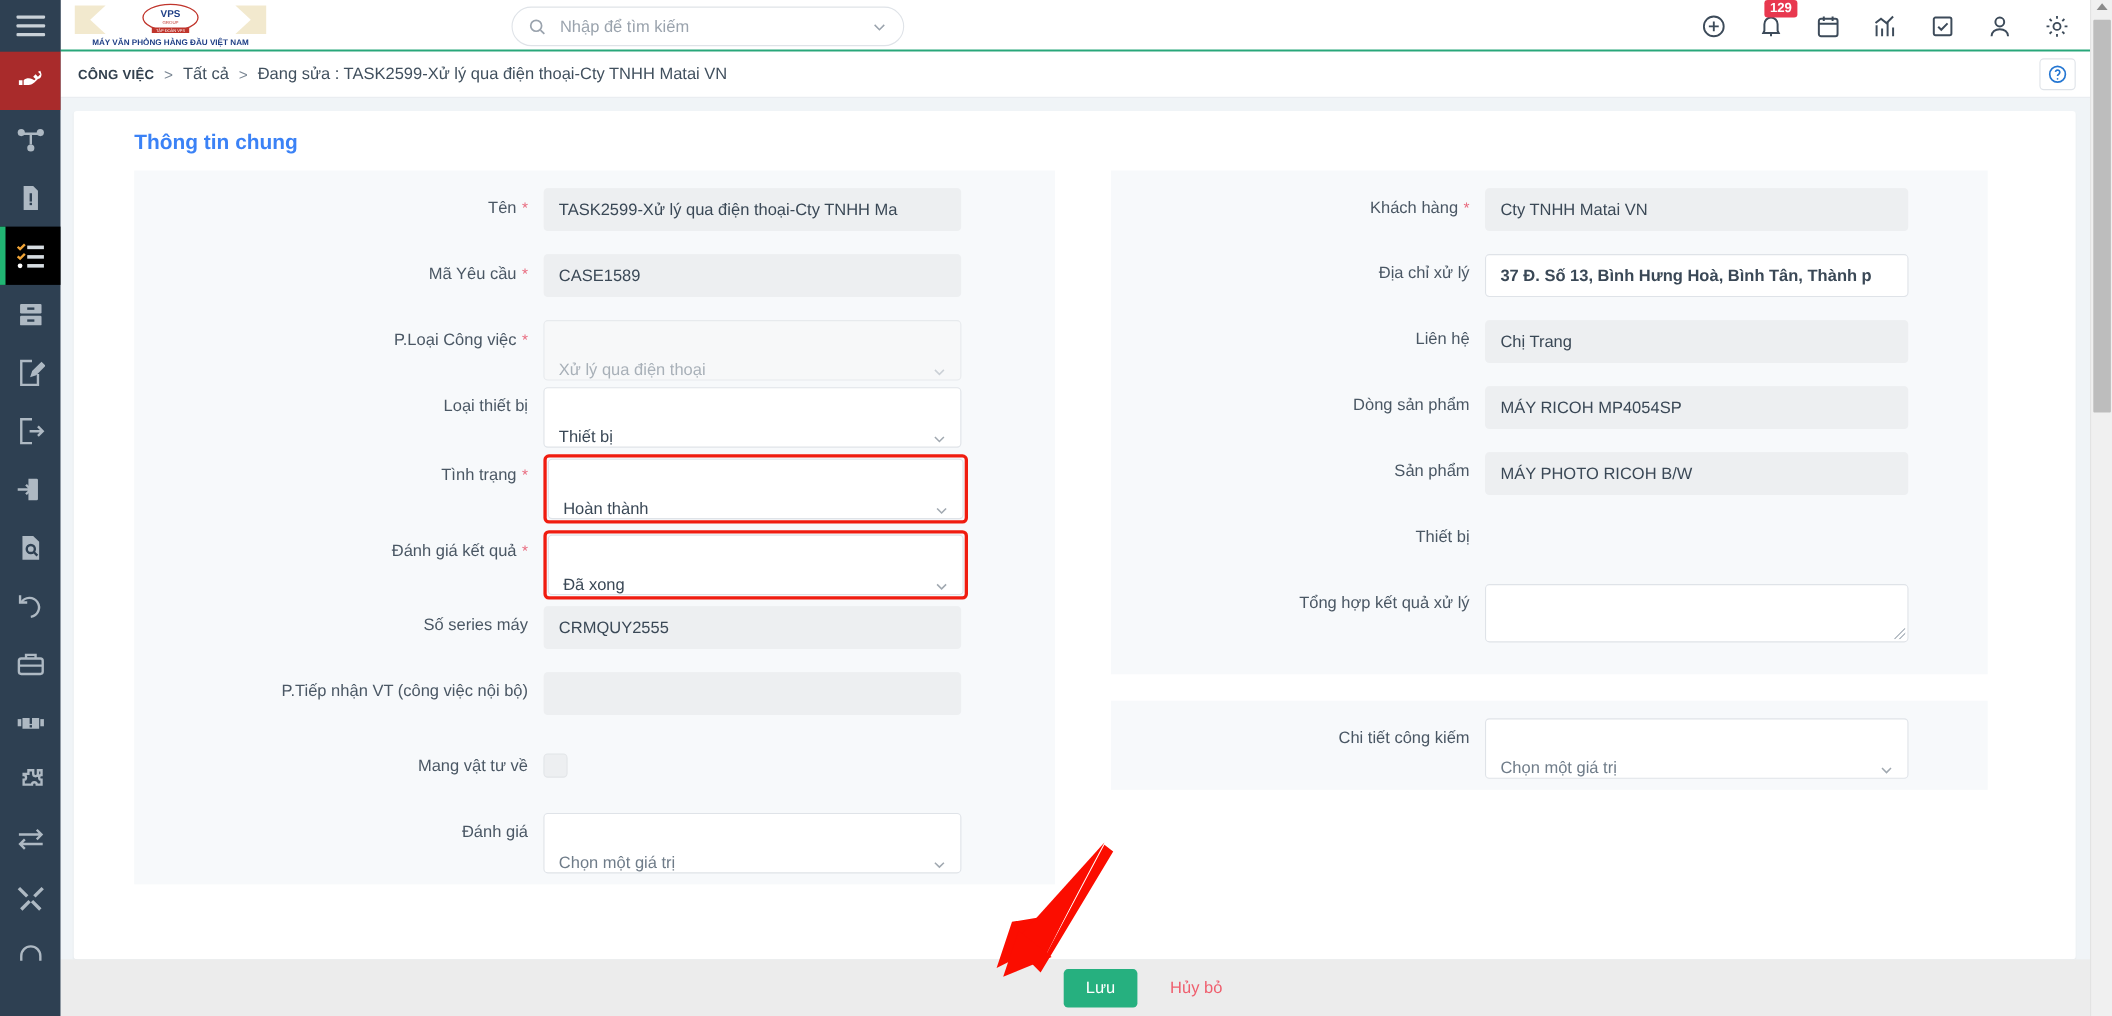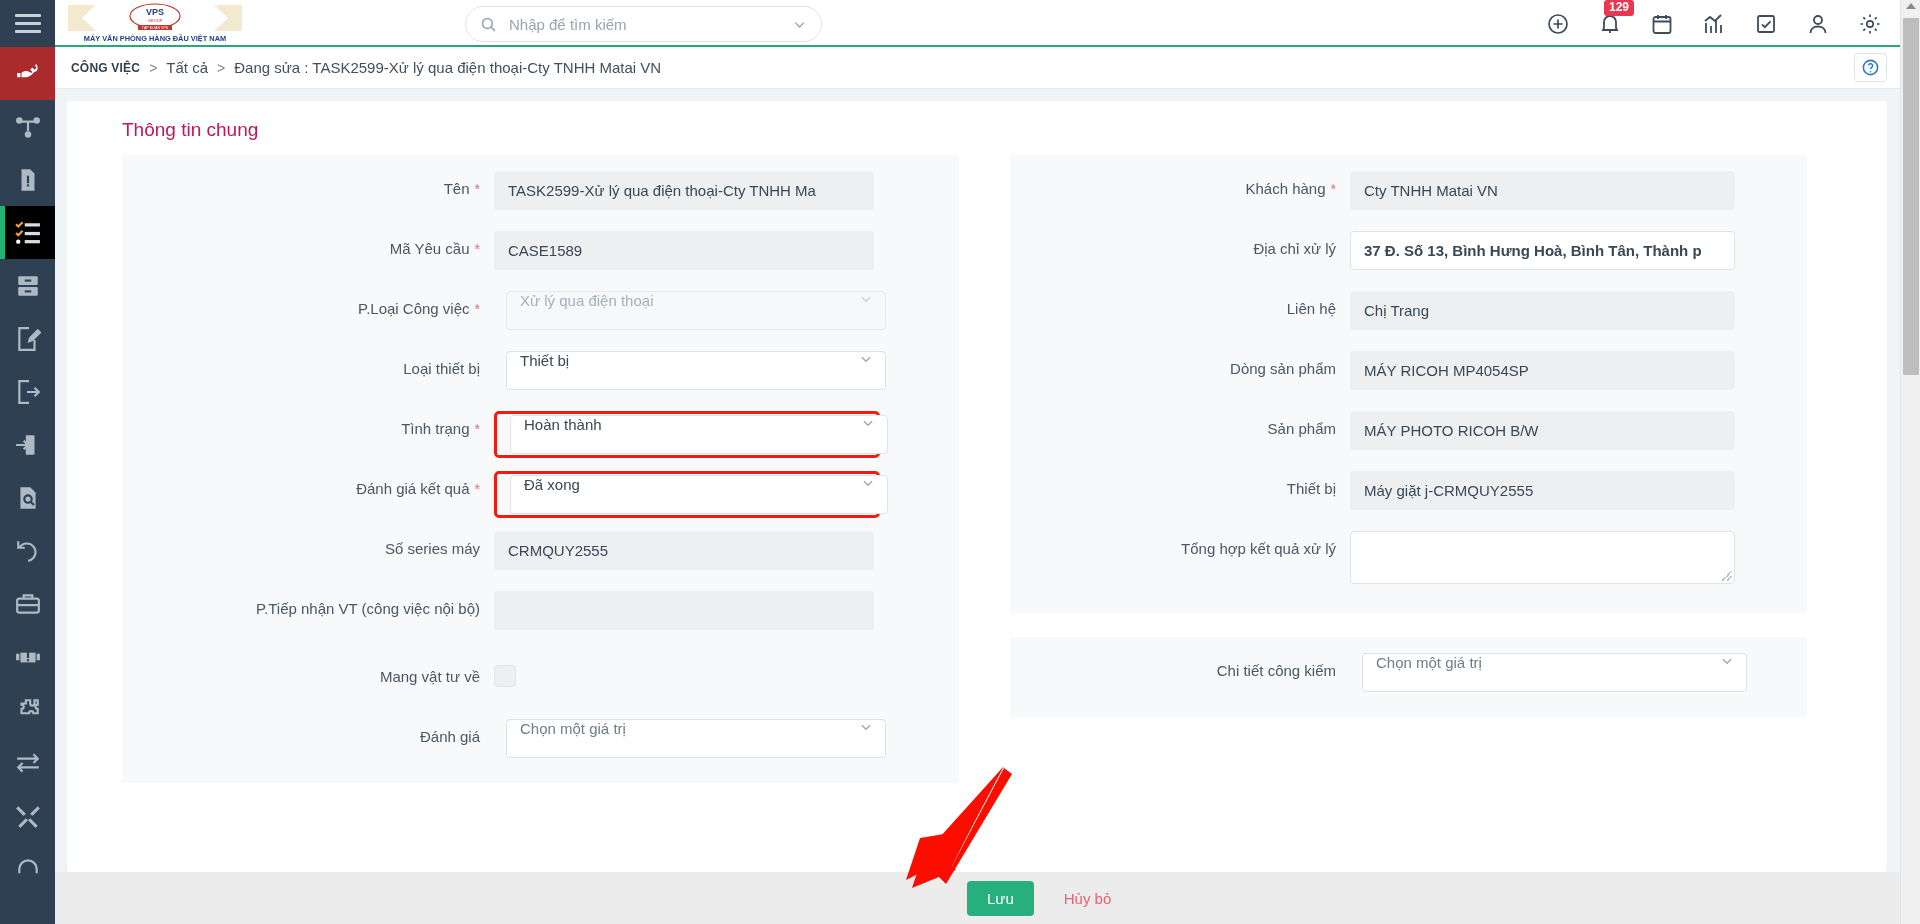--- a/index.html
+++ b/index.html
@@ -91,21 +91,21 @@
   
   .content-area {
     flex: 1; background: #f0f4f7; padding: 12px 33px 0 12px; overflow: hidden; position: relative;
   }
   .card {
     background: #ffffff; border-radius: 3px; height: 100%;
     display: flex; flex-direction: column;
     box-shadow: 0 1px 2px rgba(0,0,0,.04);
   }
   .card-title {
-    font-size: 19px; font-weight: 400; color: #be185d;
+    font-size: 19px; font-weight: 700; color: #3b82f6;
     padding: 18px 0 14px 55px;
   }
   .card-body { flex: 1; display: flex; padding: 0 0 0 0; position: relative; }
 
   .col { width: 50%; padding: 0 0 0 0; }
   .col-inner { padding: 0 18px 0 55px; }
   .col-right .col-inner { padding: 0 80px 0 33px; }
 
   .panel { background: #f7f9fb; padding: 10px 0; }
   .row { display: flex; align-items: flex-start; min-height: 60px; }
@@ -121,26 +121,25 @@
     width: 380px; height: 39px; border-radius: 4px;
     border: 1px solid transparent; background: #edeff1;
     padding: 0 13px; font-size: 15px; color: #3a4856;
     display: flex; align-items: center; white-space: nowrap; overflow: hidden;
   }
   .inp.white { background: #ffffff; border: 1px solid #dfe3e8; font-weight: bold; }
   .inp.empty { background: #edeff1; }
   .col-right .inp { width: 385px; }
 
   .sel {
-    width: 380px; height: 39px; border-radius: 4px;
+    width: 380px; height: 55px; border-radius: 4px;
     border: 1px solid #dfe3e8; background: #ffffff;
     padding: 0 12px 0 13px; font-size: 15px; color: #3a4856;
-    display: flex; align-items: flex-start; justify-content: space-between;
+    display: flex; align-items: flex-end; justify-content: space-between;
     cursor: pointer;
-    margin-left: 12px;
   }
   .col-right .sel { width: 385px; }
   .sel.ghost { background: #f7f8f9; border-color: #e7eaed; color: #a8b0b8; }
   .sel.placeholder span.txt { color: #6f7c89; }
   .sel .chev { width: 14px; height: 14px; flex: none; opacity: .65; }
 
   .highlight {
     border: 3px solid #f01c10; border-radius: 5px; padding: 1px;
     width: 386px; display: inline-block;
   }
@@ -594,23 +593,20 @@
 
                 <div class="row">
                   <div class="lbl"><span>Sản phẩm</span></div>
                   <div class="fld">
                       <div class="inp">MÁY PHOTO RICOH B/W</div>
                     </div>
                 </div>
 
                 <div class="row">
                   <div class="lbl"><span>Thiết bị</span></div>
-                  <div class="fld">
-                      <div class="inp">Máy giặt j-CRMQUY2555</div>
-                    </div>
                 </div>
 
                 <div class="row" style="min-height:78px">
                   <div class="lbl"><span>Tổng hợp kết quả xử lý</span></div>
                   <div class="fld">
                     <div class="txtarea">
                       <span class="grip"></span>
                     </div>
                   </div>
                 </div>

